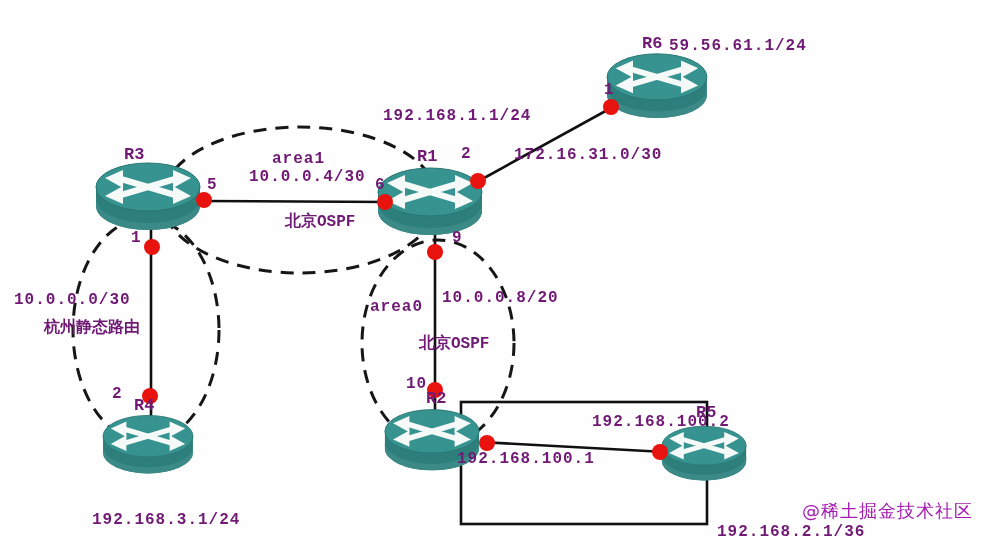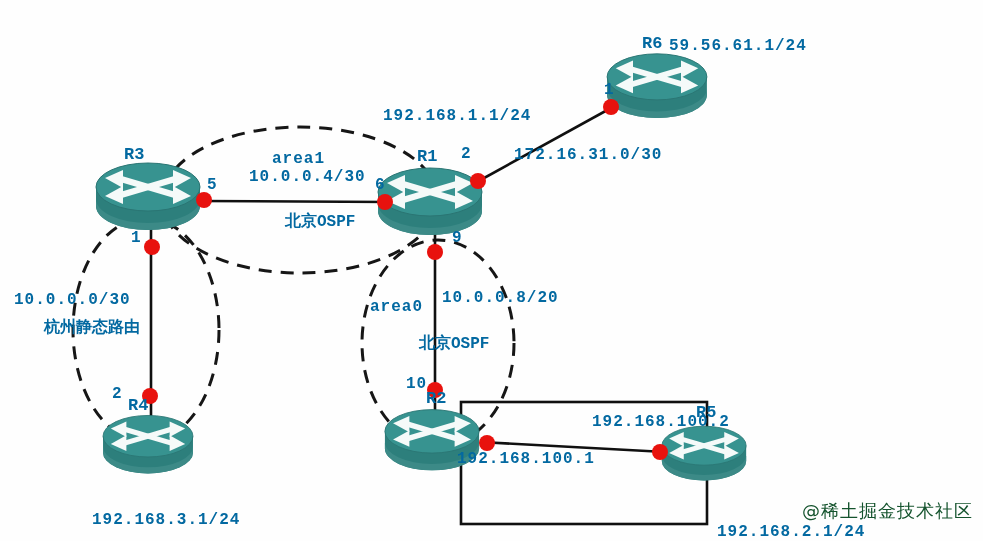--- a/index.html
+++ b/index.html
@@ -33,37 +33,37 @@
     fill: #e8120e;
     stroke: none;
   }
   .router {
     position: absolute;
     z-index: 2;
   }
   .lbl {
     position: absolute;
     z-index: 4;
-    color: #0369a1;
+    color: #701a75;
     font-weight: bold;
     font-size: 16px;
     line-height: 1.1;
     letter-spacing: 1px;
     white-space: nowrap;
     font-family: "Liberation Mono", monospace;
   }
   .lbl.port { font-size: 16px; }
   .lbl.rname { font-size: 17px; letter-spacing: 0; }
   .lbl.cjk {
     font-family: Liberation Mono, monospace;
     font-size: 16px;
     letter-spacing: 0;
   }
   .lbl.watermark {
-    color: #14532d;
+    color: #a21caf;
     font-weight: normal;
     font-family: "DejaVu Sans", sans-serif;
     font-size: 18px;
     letter-spacing: 1px;
     text-align: right;
   }
 </style>
 </head>
 <body>
 
@@ -126,38 +126,38 @@
     <circle class="dot" cx="150" cy="396" r="8"></circle>
     <circle class="dot" cx="435" cy="252" r="8"></circle>
     <circle class="dot" cx="435" cy="390" r="8"></circle>
     <circle class="dot" cx="487" cy="443" r="8"></circle>
     <circle class="dot" cx="660" cy="452" r="8"></circle>
   </svg>
 
   <span class="lbl rname" style="left:124px;top:146px">R3</span>
   <span class="lbl rname" style="left:417px;top:148px">R1</span>
   <span class="lbl rname" style="left:642px;top:35px">R6</span>
-  <span class="lbl rname" style="left:128px;top:397px">R4</span>
+  <span class="lbl rname" style="left:134px;top:397px">R4</span>
   <span class="lbl rname" style="left:426px;top:390px">R2</span>
   <span class="lbl rname" style="left:696px;top:404px">R5</span>
 
   <span class="lbl port" style="left:207px;top:177px">5</span>
   <span class="lbl port" style="left:375px;top:177px">6</span>
   <span class="lbl port" style="left:461px;top:146px">2</span>
   <span class="lbl port" style="left:604px;top:82px">1</span>
   <span class="lbl port" style="left:452px;top:230px">9</span>
   <span class="lbl port" style="left:406px;top:376px">10</span>
   <span class="lbl port" style="left:131px;top:230px">1</span>
   <span class="lbl port" style="left:112px;top:386px">2</span>
 
   <span class="lbl" style="left:383px;top:108px">192.168.1.1/24</span>
   <span class="lbl" style="left:514px;top:147px">172.16.31.0/30</span>
   <span class="lbl" style="left:669px;top:38px">59.56.61.1/24</span>
   <span class="lbl" style="left:92px;top:512px">192.168.3.1/24</span>
-  <span class="lbl" style="left:717px;top:524px">192.168.2.1/24</span>
+  <span class="lbl" style="left:717px;top:524px">192.168.2.1/36</span>
   <span class="lbl" style="left:592px;top:414px">192.168.100.2</span>
   <span class="lbl" style="left:457px;top:451px">192.168.100.1</span>
 
   <span class="lbl" style="left:272px;top:151px">area1</span>
   <span class="lbl" style="left:249px;top:169px">10.0.0.4/30</span>
   <span class="lbl cjk" style="left:285px;top:214px">北京OSPF</span>
 
   <span class="lbl" style="left:370px;top:299px">area0</span>
   <span class="lbl" style="left:442px;top:290px">10.0.0.8/20</span>
   <span class="lbl cjk" style="left:419px;top:336px">北京OSPF</span>

